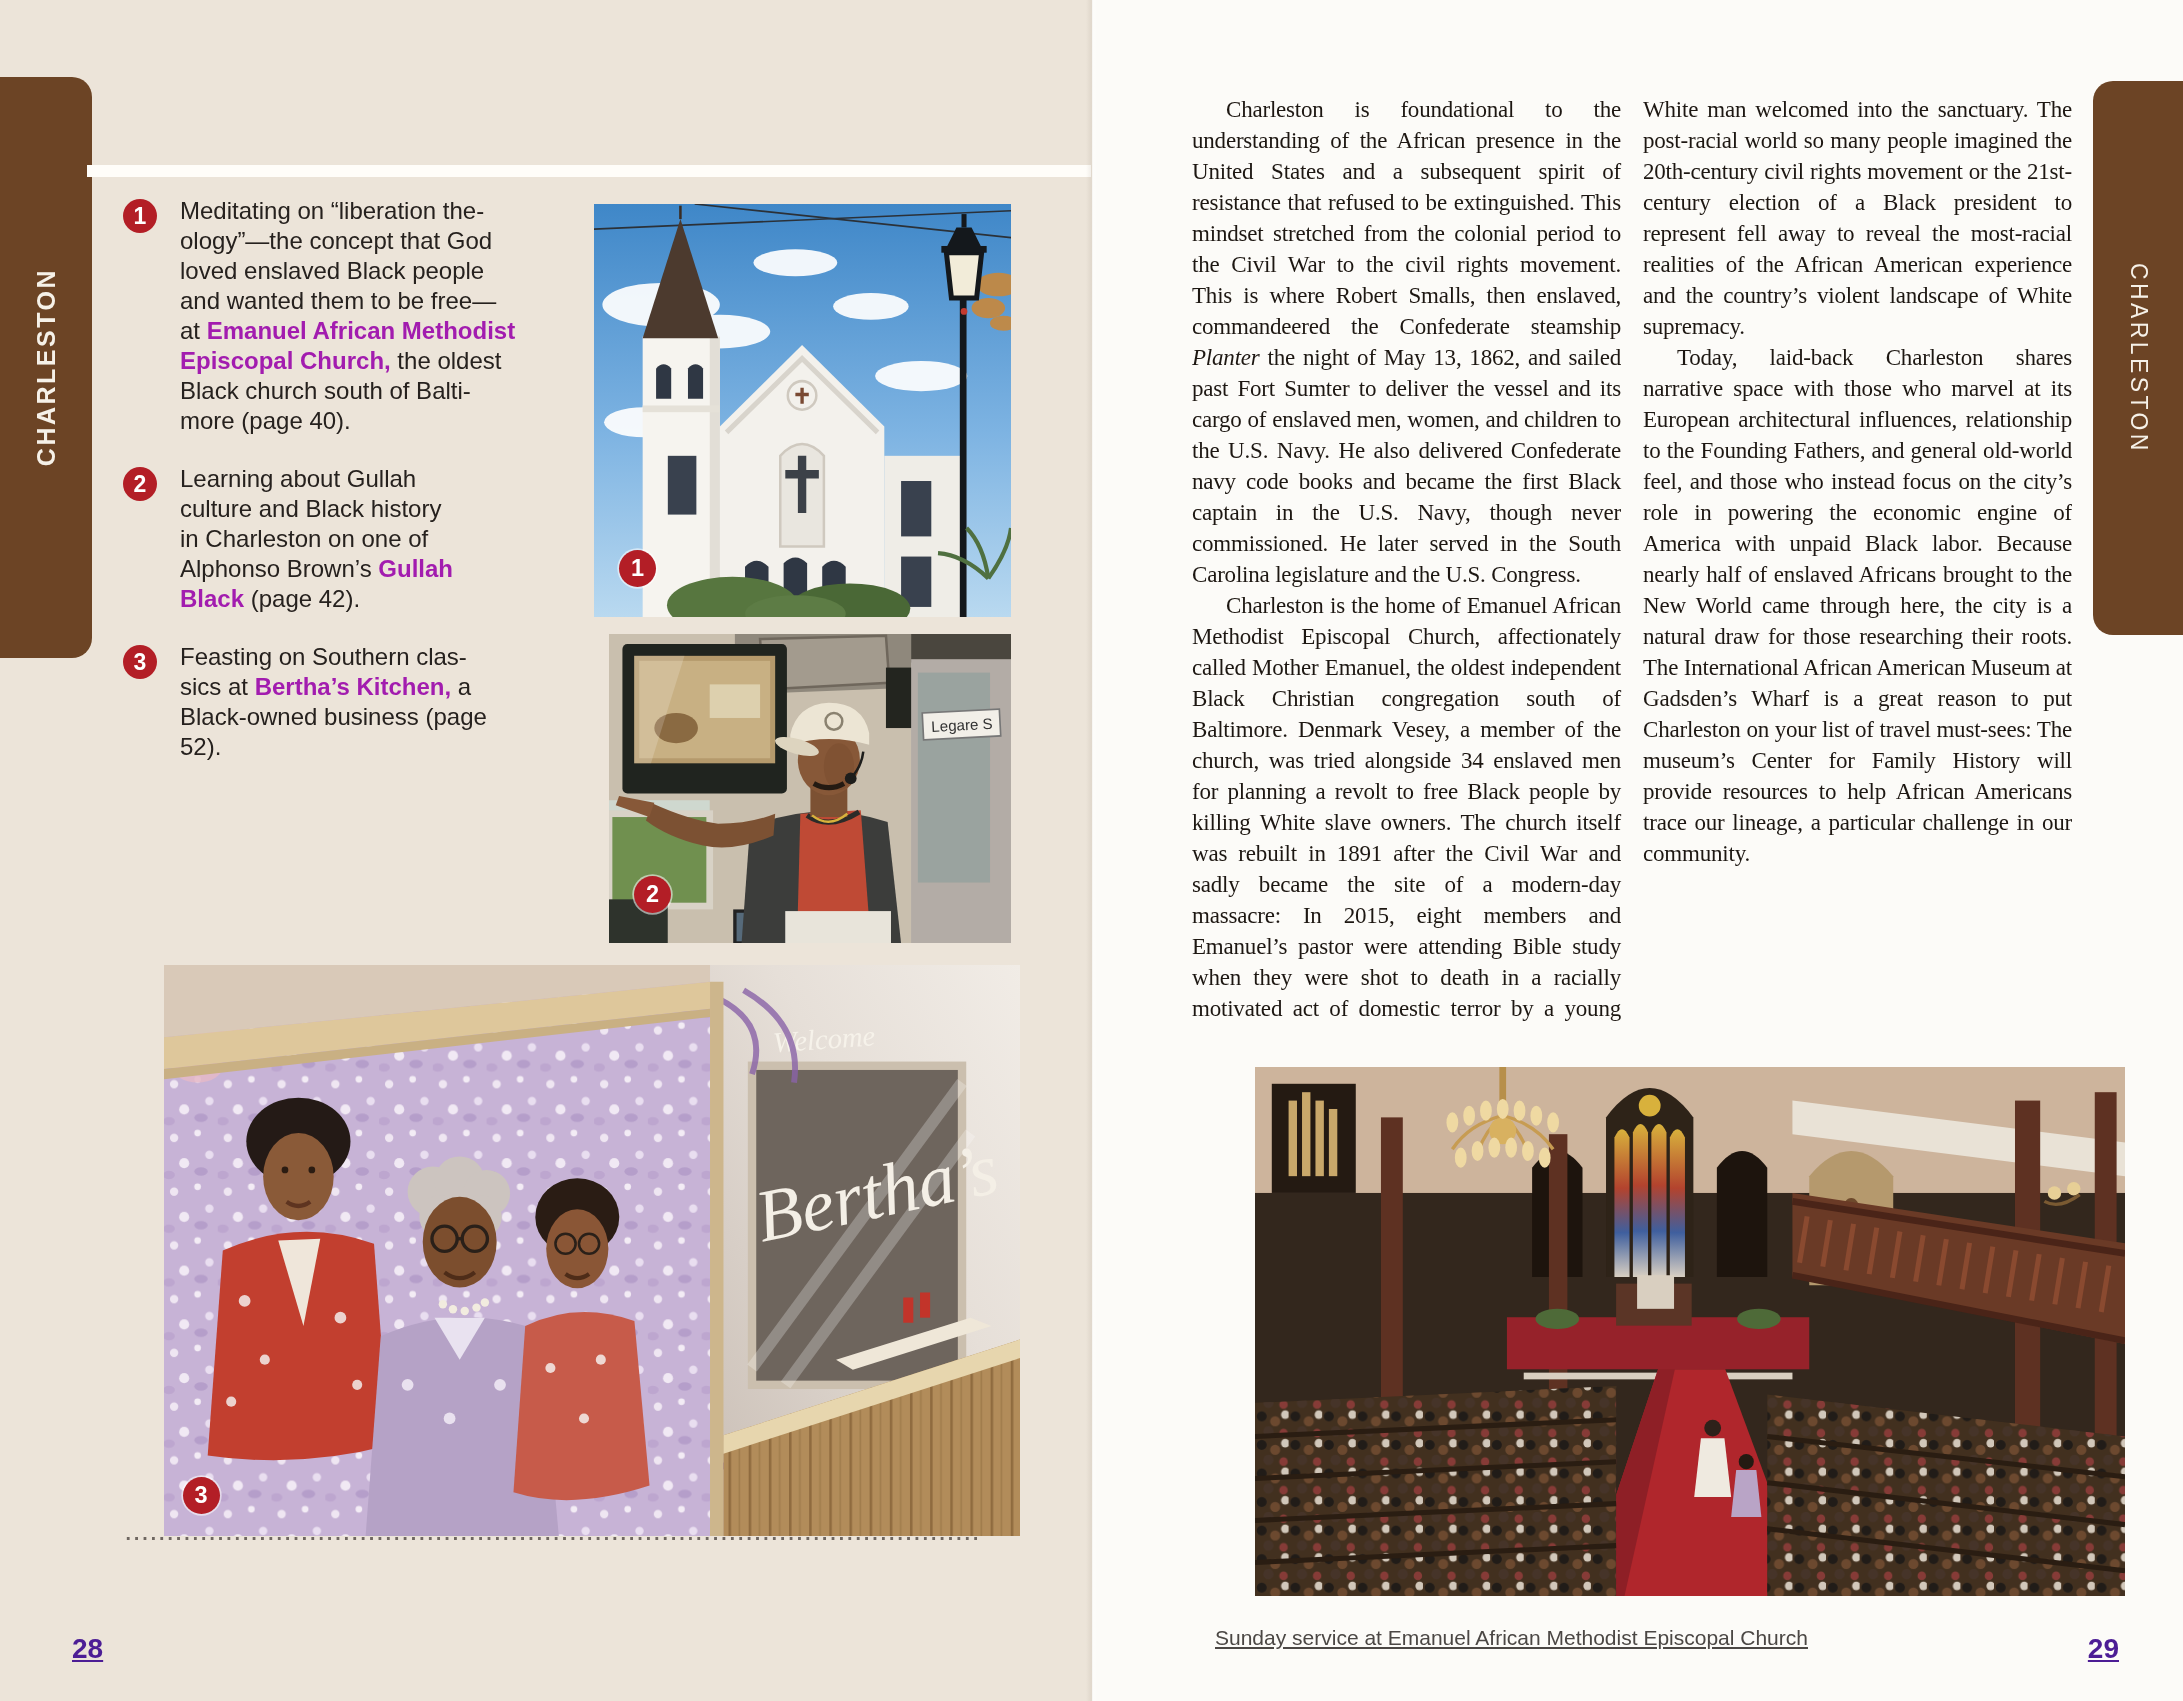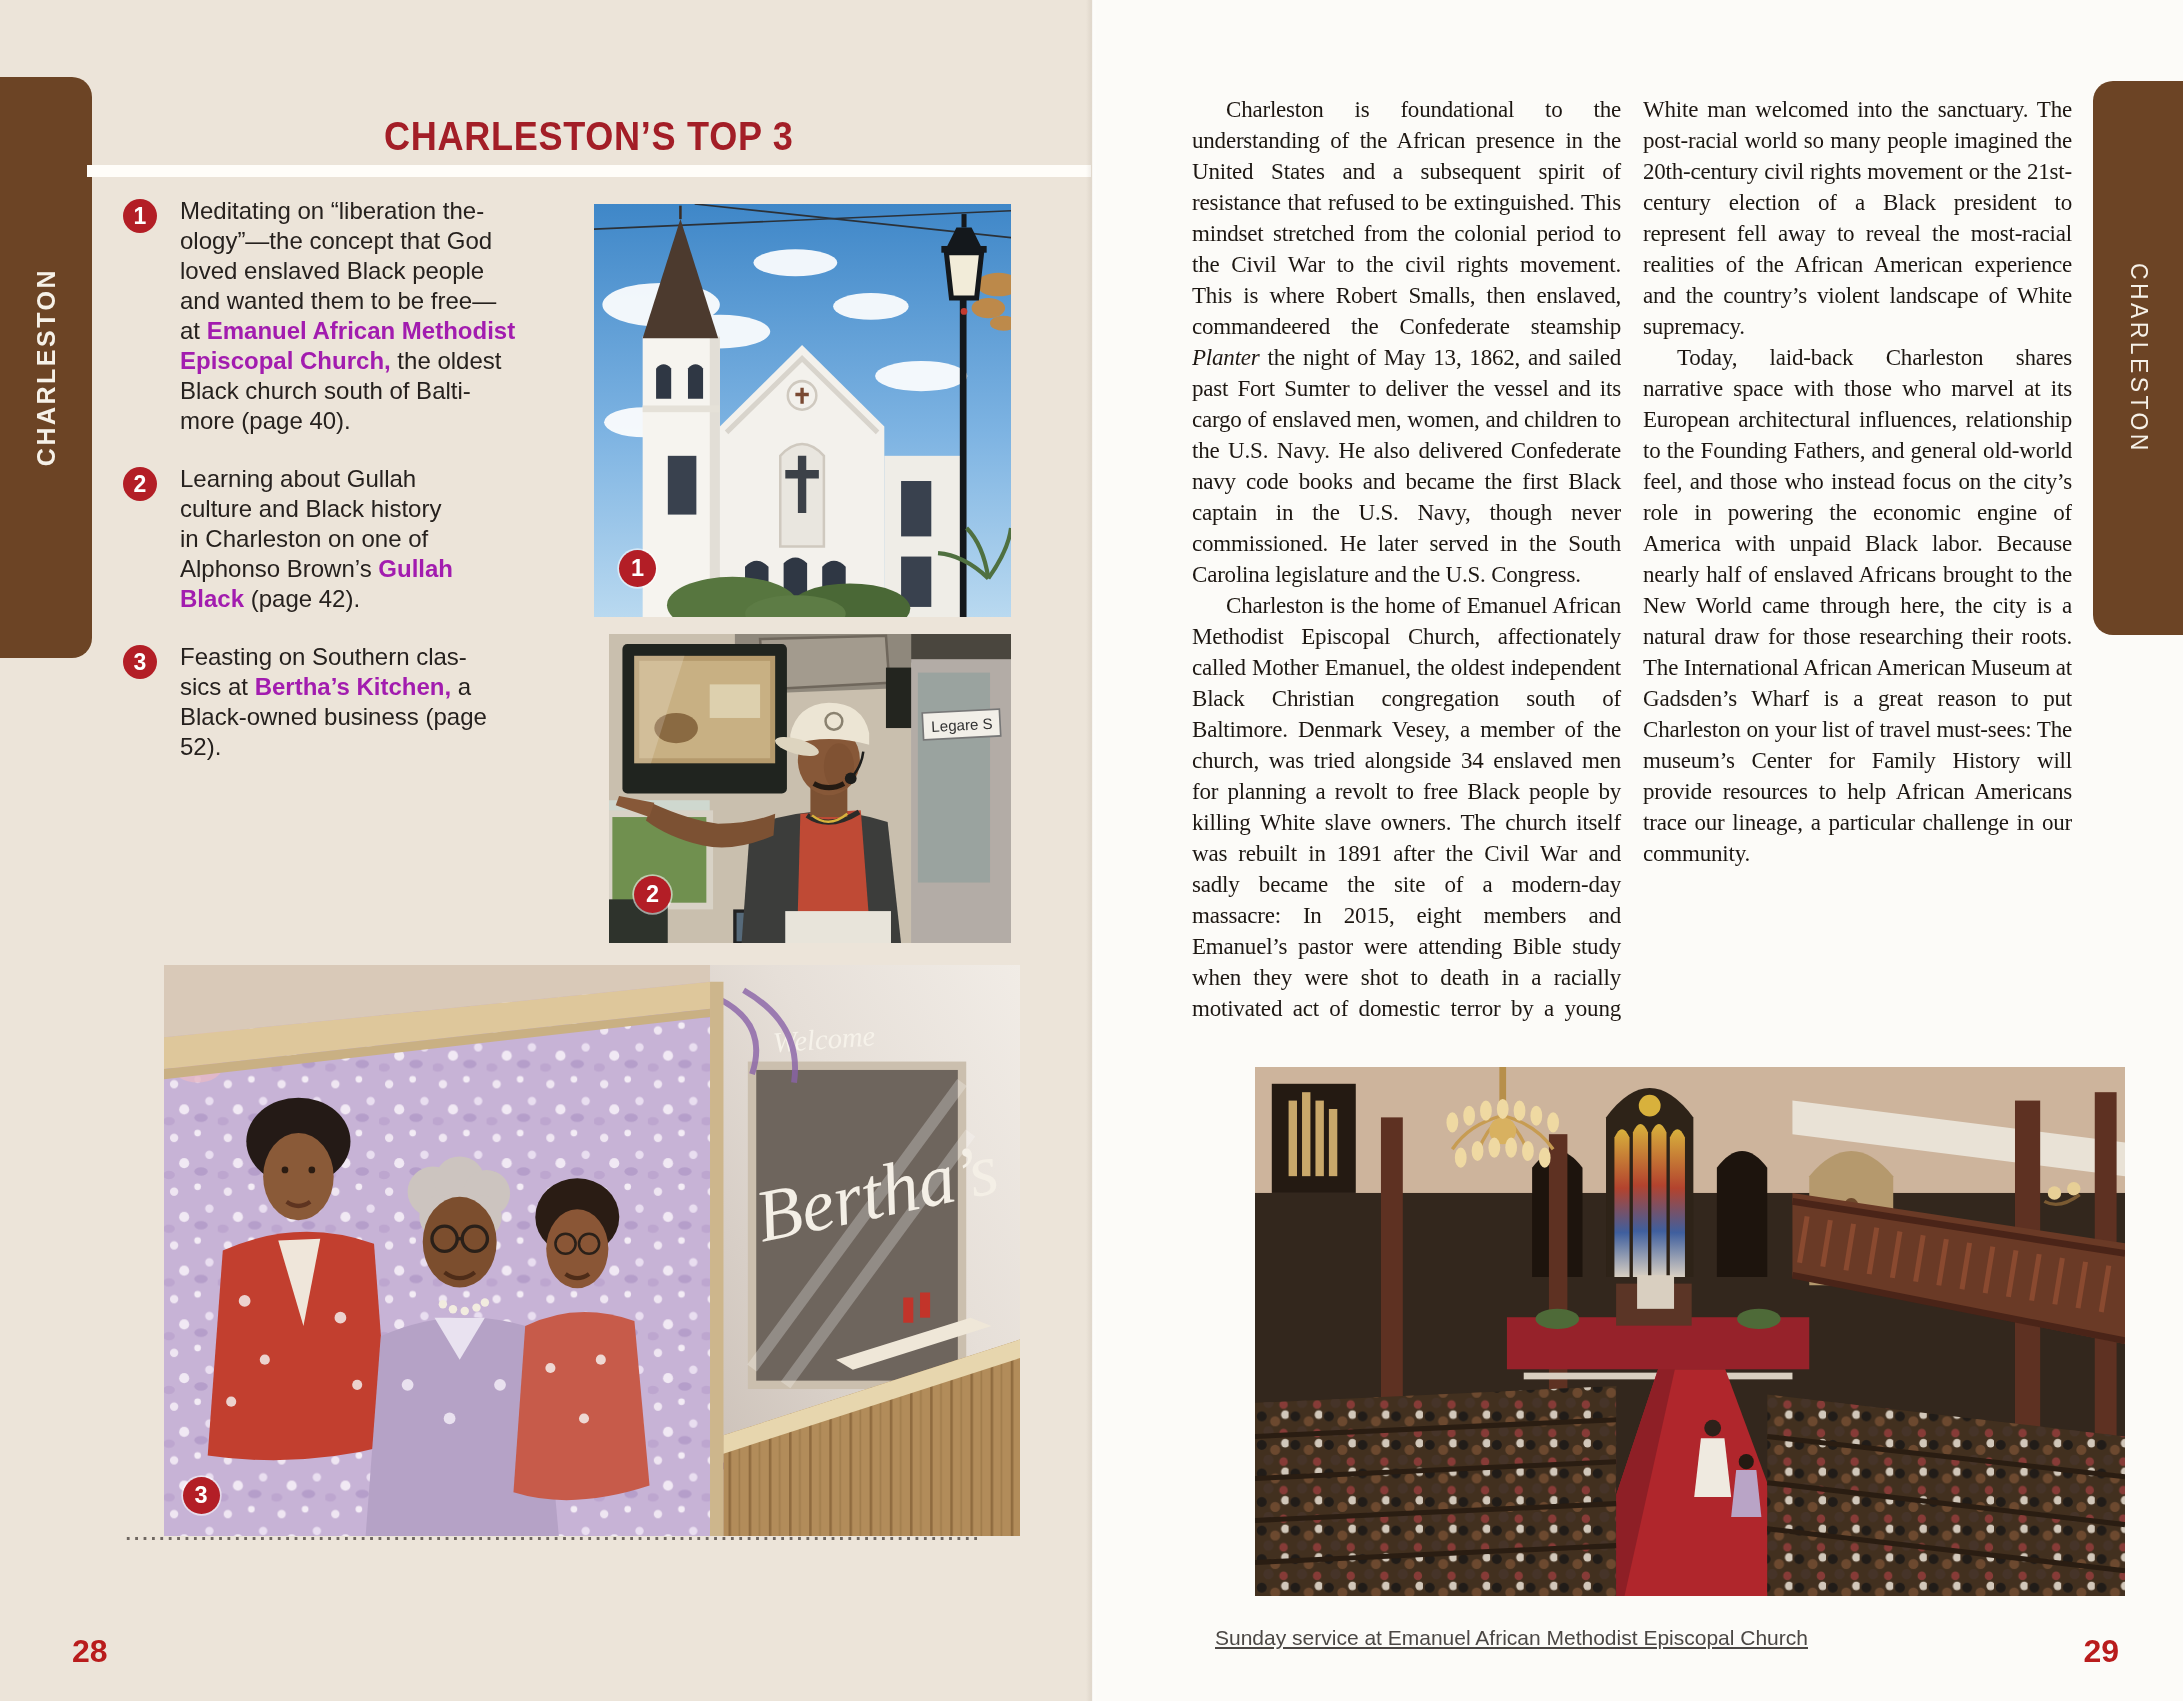--- a/index.html
+++ b/index.html
@@ -45,21 +45,21 @@
           box-shadow:0 0 0 1.7px rgba(255,255,255,.55);}
   .photo3 .pbadge{left:18.5px;bottom:22px;}
 
   
   .dotline{position:absolute;left:124px;top:1536px;width:857px;height:5px;
            background-image:radial-gradient(circle 1.8px,#6e6660 85%,rgba(0,0,0,0) 86%);
            background-size:8.4px 5px;background-repeat:repeat-x;}
   .caption{font-size:21px;line-height:30px;color:#4b4744;}
   .caption-left{position:absolute;left:124px;top:1553px;width:873px;}
   .caption-right{position:absolute;left:123px;top:1602px;width:848px;text-decoration:underline;}
-  .pagenum{position:absolute;font-weight:700;font-size:32px;color:#b91c1c;}
+  .pagenum{position:absolute;font-weight:700;font-size:28px;color:#4c1d95;text-decoration:underline;}
   .pn-left{left:72px;top:1633px;}
   .pn-right{right:65px;top:1633px;}
 
   
   .columns{position:absolute;left:100px;top:94px;width:880px;height:957px;overflow:hidden;
            column-count:2;column-gap:22px;column-fill:auto;
            font-family:"Liberation Serif",serif;font-size:23px;line-height:31px;
            text-align:justify;color:#1d1712;letter-spacing:-0.2px;}
   .columns p{margin:0;text-indent:34px;}
 </style>
@@ -67,21 +67,20 @@
 <body>
 
 <div class="spread">
 
   <section class="page-left">
 
     <div class="tab tab-left">
       <span class="tab-text">CHARLESTON</span>
     </div>
 
-    <h1 class="title"><span class="condense">CHARLESTON’S TOP 3</span></h1>
     <div class="band"></div>
 
     <div class="top3-list" id="top3-list">
         <div class="top3-item">
           <span class="nbadge">1</span>
           <div class="item-text">Meditating on “liberation the-<br>ology”—the concept that God<br>loved enslaved Black people<br>and wanted them to be free—<br>at <span class="accent">Emanuel African Methodist</span><br><span class="accent">Episcopal Church,</span> the oldest<br>Black church south of Balti-<br>more (page 40).</div>
         </div>
         <div class="top3-item">
           <span class="nbadge">2</span>
           <div class="item-text">Learning about Gullah<br>culture and Black history<br>in Charleston on one of<br>Alphonso Brown’s <span class="accent">Gullah</span><br><span class="accent">Black</span> (page 42).</div>

